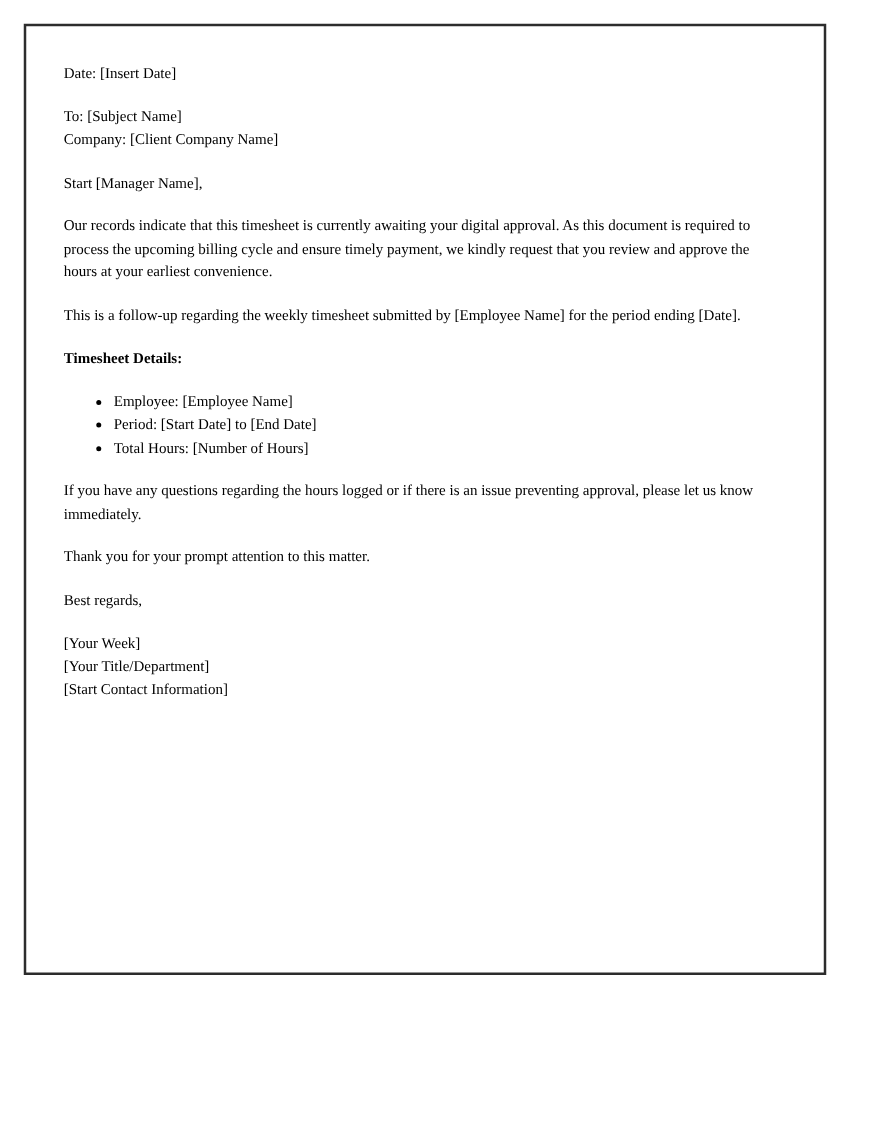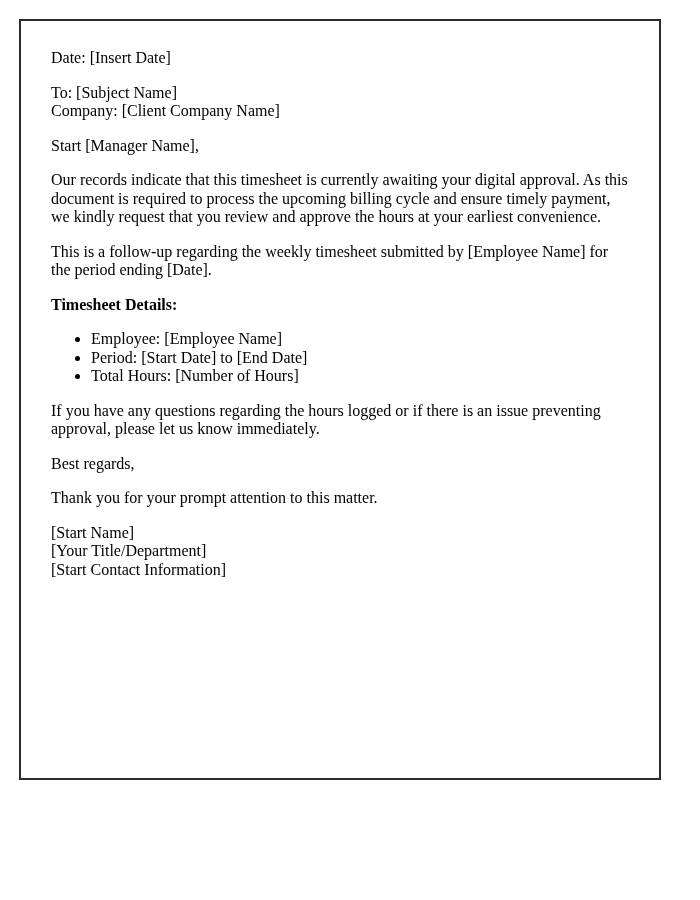--- a/index.html
+++ b/index.html
@@ -17,21 +17,21 @@
   .document {
     position: absolute;
     left: 19px;
     top: 19px;
     width: 642px;
     height: 761px;
     box-sizing: border-box;
     border: 2px solid #2c2c2c;
     background: #ffffff;
     padding: 28px 30px 0 30px;
-    font-size: 16px;
+    font-size: 12px;
     line-height: 18.5px;
     overflow: hidden;
   }
   .document p {
     margin: 16px 0;
   }
   .document p:first-child {
     margin-top: 0;
   }
   .document ul {
@@ -62,19 +62,19 @@
   <p class="bold">Timesheet Details:</p>
 
   <ul>
     <li>Employee: [Employee Name]</li>
     <li>Period: [Start Date] to [End Date]</li>
     <li>Total Hours: [Number of Hours]</li>
   </ul>
 
   <p>If you have any questions regarding the hours logged or if there is an issue preventing approval, please let us know immediately.</p>
 
+  <p>Thank you for your prompt attention to this matter.</p>
+
   <p>Best regards,</p>
 
-  <p>Thank you for your prompt attention to this matter.</p>
-
-  <p><span>[Start Name]</span><br><span>[Your Title/Department]</span><br><span>[Start Contact Information]</span></p>
+  <p><span>[Your Week]</span><br><span>[Your Title/Department]</span><br><span>[Start Contact Information]</span></p>
 
 </div>
 
 </body></html>

